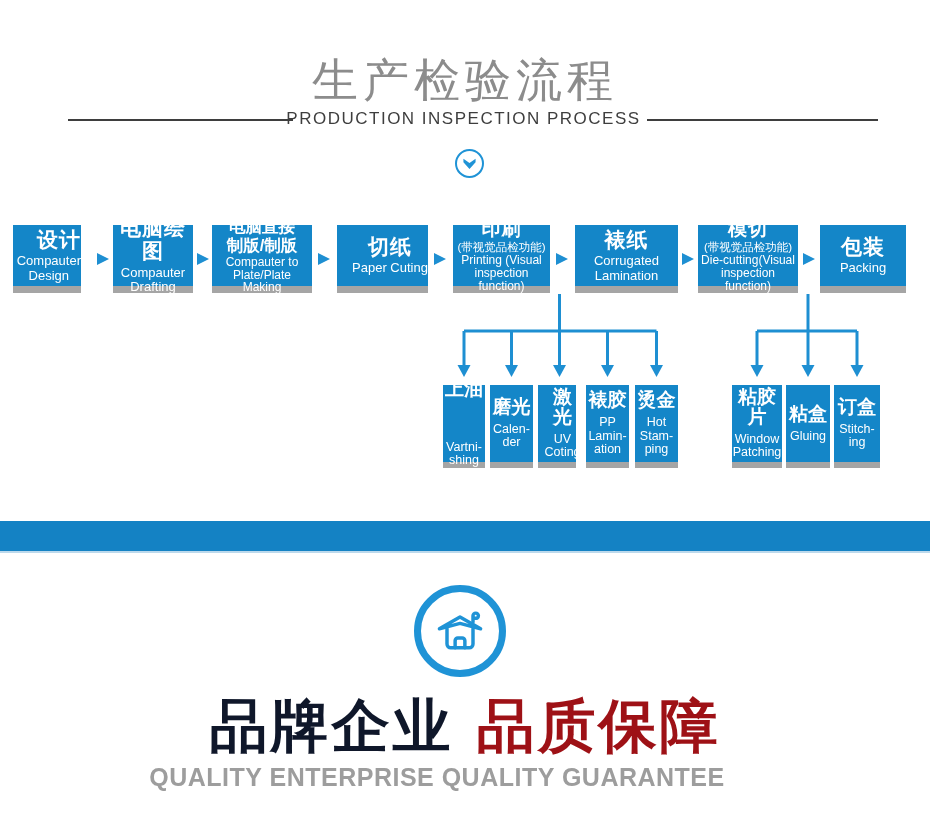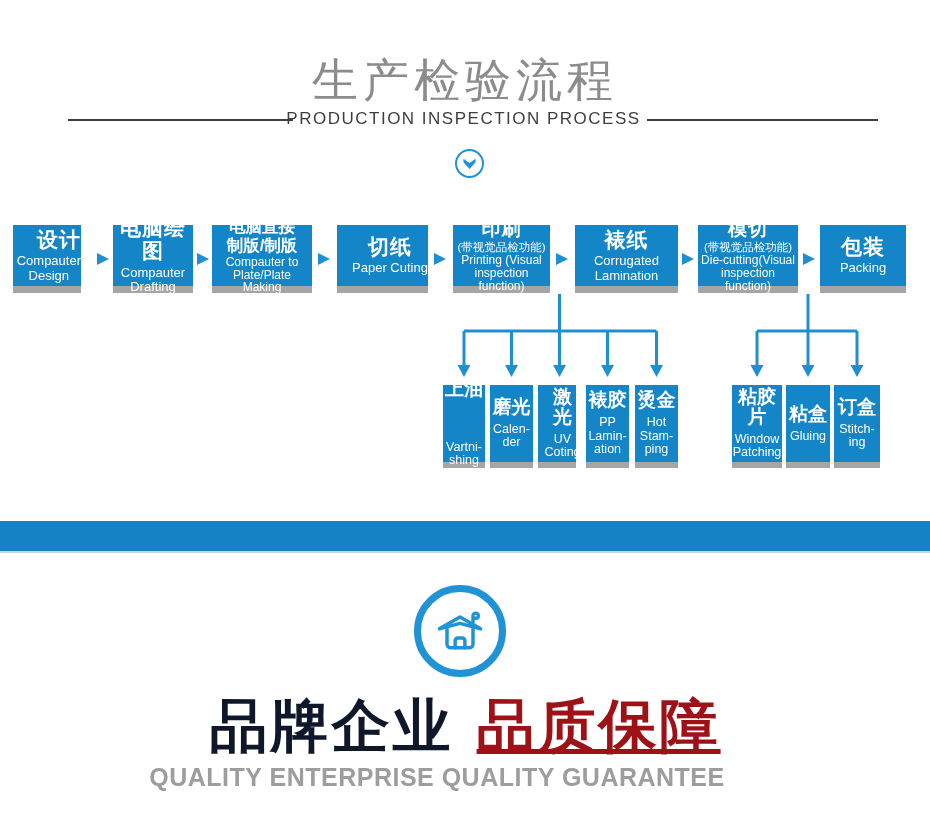--- a/index.html
+++ b/index.html
@@ -47,21 +47,21 @@
 
   .band{position:absolute;left:0;top:521px;width:930px;height:32px;
     background:var(--band-blue);border-bottom:2px solid #bcd9ec;}
 
   .house-circle{position:absolute;left:414px;top:585px;width:92px;height:92px;
     border:7px solid var(--icon-blue);border-radius:50%;display:flex;align-items:center;justify-content:center;}
 
   .slogan{position:absolute;top:694px;left:0;width:930px;text-align:center;
     font-size:58px;font-weight:800;letter-spacing:3px;line-height:1.1;white-space:nowrap;}
   .slogan .black{color:#0f172a;}
-  .slogan .red{color:var(--accent-red);margin-left:4px;text-decoration:underline;}
+  .slogan .red{color:var(--accent-red);margin-left:4px;}
   .slogan-en{position:absolute;top:763px;left:0;width:874px;text-align:center;
     font-size:25px;font-weight:bold;color:var(--caption-gray);letter-spacing:0.5px;}
 </style>
 </head>
 <body>
 
 <div class="canvas">
 
   <h1 class="page-title">生产检验流程</h1>
   <div class="hline left"></div>

